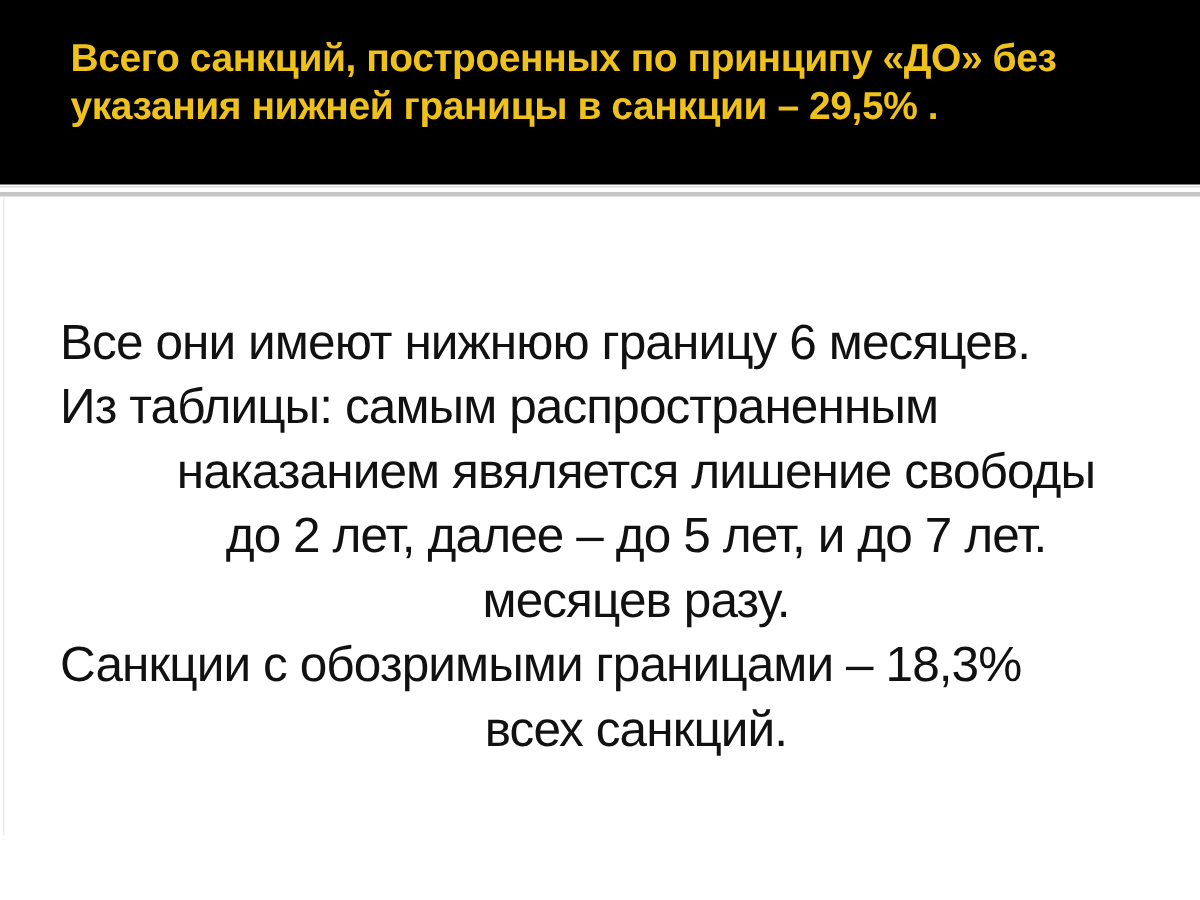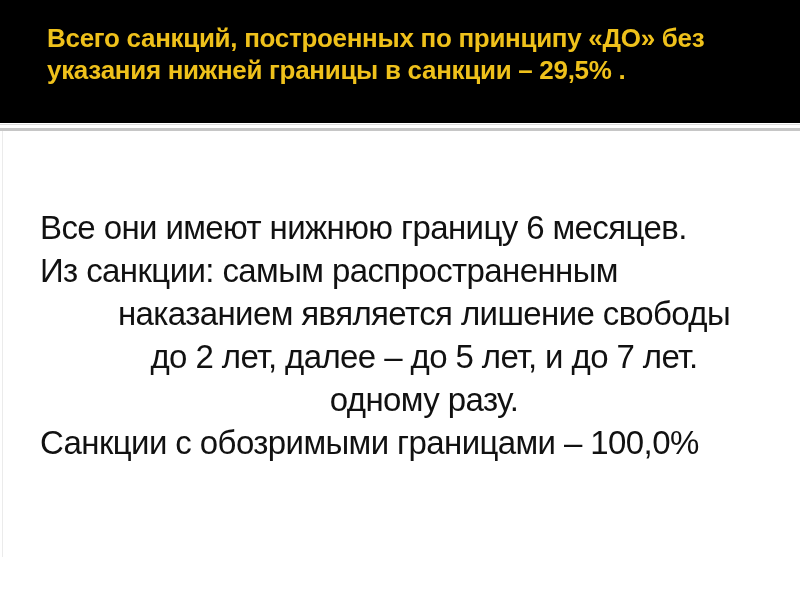--- a/index.html
+++ b/index.html
@@ -68,20 +68,21 @@
       <div class="title-line">указания нижней границы в санкции – 29,5% .</div>
     </div>
   </div>
 
   <div class="sep-light"></div>
   <div class="sep-dark" style="background: rgb(198, 198, 198);"></div>
   <div class="left-edge"></div>
 
   <div class="body-text" style="color: rgb(17, 17, 17);">
     <div class="bline">Все они имеют нижнюю границу 6 месяцев.</div>
-    <div class="bline">Из санкции: самым распространенным</div>
+    <div class="bline">Из таблицы: самым распространенным</div>
     <div class="bline ind">наказанием явяляется лишение свободы</div>
     <div class="bline ind">до 2 лет, далее – до 5 лет, и до 7 лет.</div>
-    <div class="bline ind">одному разу.</div>
-    <div class="bline">Санкции с обозримыми границами – 100,0%</div>
+    <div class="bline ind">месяцев разу.</div>
+    <div class="bline">Санкции с обозримыми границами – 18,3%</div>
+    <div class="bline ind">всех санкций.</div>
   </div>
 
 </div>
 
 </body></html>

